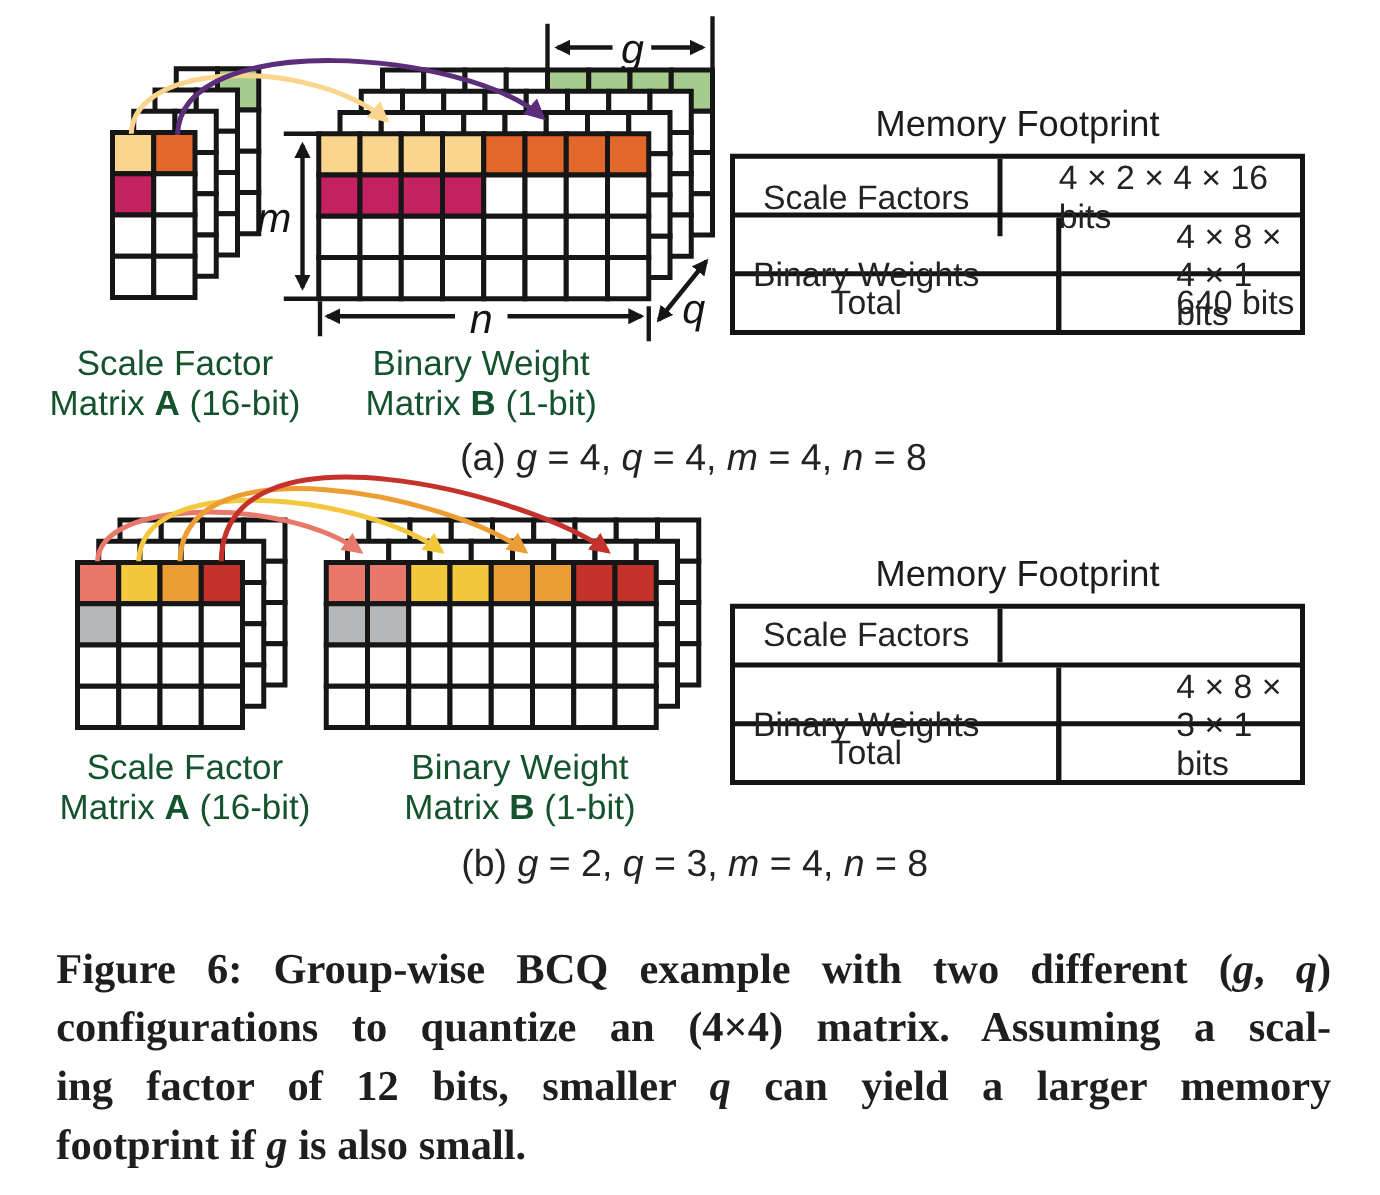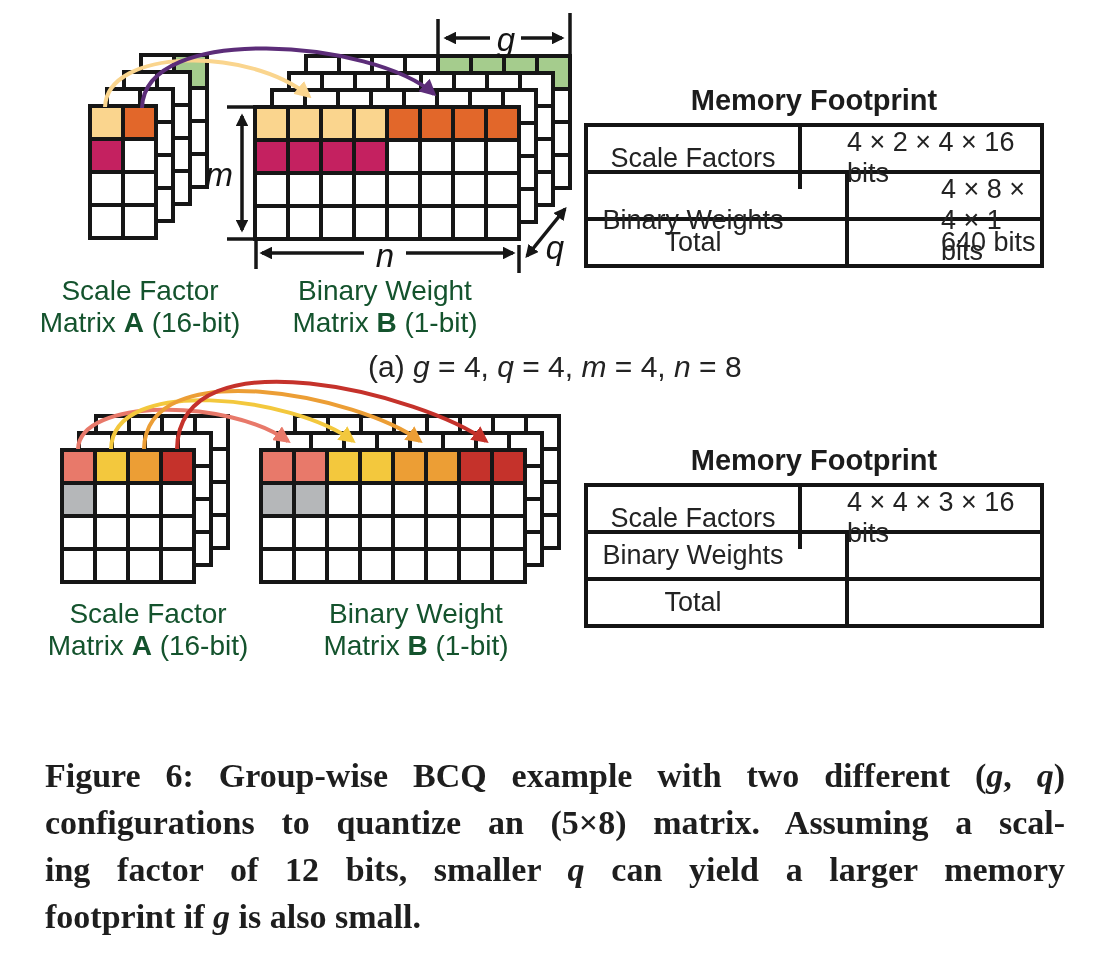--- a/index.html
+++ b/index.html
@@ -8,21 +8,21 @@
   #diagram-svg{position:absolute;left:0;top:0;z-index:1;}
   .txt{position:absolute;z-index:2;}
   
   .mat-label{width:240px;text-align:center;font-size:28px;line-height:32px;color:#14532d;}
   .mat-label .bd{font-weight:bold;}
   
   .subcap{font-size:30px;color:#232323;white-space:nowrap;}
   .subcap .it{font-style:italic;}
   
   .mfp{position:absolute;left:584px;width:460px;z-index:2;}
-  .mfp-title{font-size:29px;font-weight:bold;text-align:center;line-height:36px;color:#1c1c1c;}
+  .mfp-title{font-size:29px;font-weight:normal;text-align:center;line-height:36px;color:#1c1c1c;}
   .mfp-table{margin-top:5px;border:4px solid #141414;}
   .mfp-row{display:grid;grid-template-columns:210px 4px 1fr;height:43px;}
   .mfp-row + .mfp-row{border-top:4px solid #141414;gap:47px;}
   .mfp-cell{display:flex;align-items:center;font-size:27px;color:#232323;}
   .mfp-label{justify-content:center;text-align:center;}
   .mfp-div{background:#141414;}
   .mfp-value{padding-left:13px;justify-content:flex-start;margin-left:32px;}
   
   .figcap{left:45px;top:752px;width:1020px;font-family:"Liberation Serif",serif;
           font-weight:bold;font-size:34px;line-height:47px;color:#1e1e1e;}
@@ -455,25 +455,25 @@
       </div>
     </div>
   </div>
 
   <div class="mfp" id="table-b" style="top:442px;">
     <div class="mfp-title">Memory Footprint</div>
     <div class="mfp-table">
       <div class="mfp-row">
         <div class="mfp-cell mfp-label">Scale Factors</div>
         <div class="mfp-div"></div>
-        <div class="mfp-cell mfp-value">4 × 4 × 3 × 16 bits</div>
       </div>
       <div class="mfp-row">
         <div class="mfp-cell mfp-label">Binary Weights</div>
         <div class="mfp-div"></div>
+        <div class="mfp-cell mfp-value">4 × 8 × 3 × 1 bits</div>
       </div>
       <div class="mfp-row">
         <div class="mfp-cell mfp-label">Total</div>
         <div class="mfp-div"></div>
       </div>
     </div>
   </div>
 
   <div class="txt mat-label" style="left:20px;top:275px;">
     <div><span>Scale Factor</span></div>
@@ -488,21 +488,22 @@
 
   <div class="txt mat-label" style="left:28px;top:598px;">
     <div><span>Scale Factor</span></div>
     <div><span>Matrix </span><span class="bd">A</span><span> (16-bit)</span></div>
   </div>
   <div class="txt mat-label" style="left:296px;top:598px;">
     <div><span>Binary Weight</span></div>
     <div><span>Matrix </span><span class="bd">B</span><span> (1-bit)</span></div>
   </div>
 
+  <div class="txt subcap" style="left:369px;top:675px;"><span>(b) </span><span class="it">g</span><span> = 2, </span><span class="it">q</span><span> = 3, </span><span class="it">m</span><span> = 4, </span><span class="it">n</span><span> = 8</span></div>
 
   <div class="txt figcap">
     <div class="line just"><span>Figure 6: Group-wise BCQ example with two different (</span><span class="it">g</span><span>, </span><span class="it">q</span><span>)</span></div>
-    <div class="line just"><span>configurations to quantize an (5×8) matrix. Assuming a scal-</span></div>
+    <div class="line just"><span>configurations to quantize an (4×4) matrix. Assuming a scal-</span></div>
     <div class="line just"><span>ing factor of 12 bits, smaller </span><span class="it">q</span><span> can yield a larger memory</span></div>
     <div class="line"><span>footprint if </span><span class="it">g</span><span> is also small.</span></div>
   </div>
 
 </div>
 
 </body></html>

